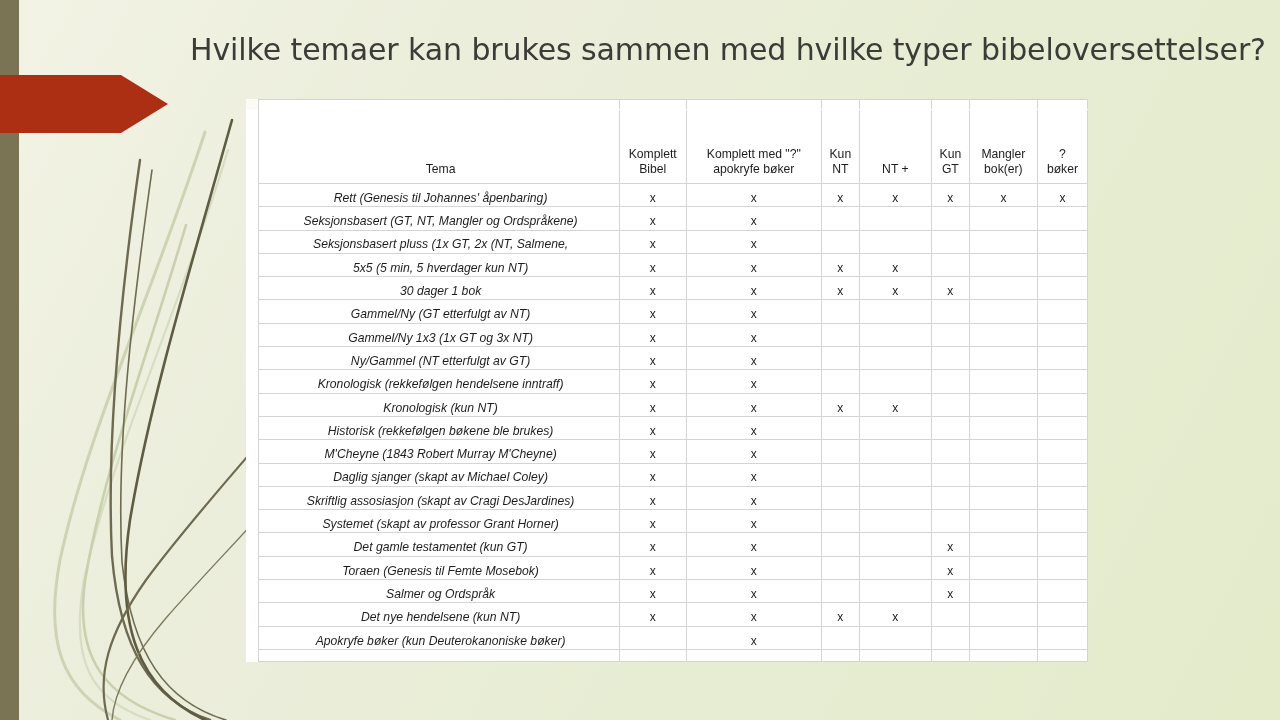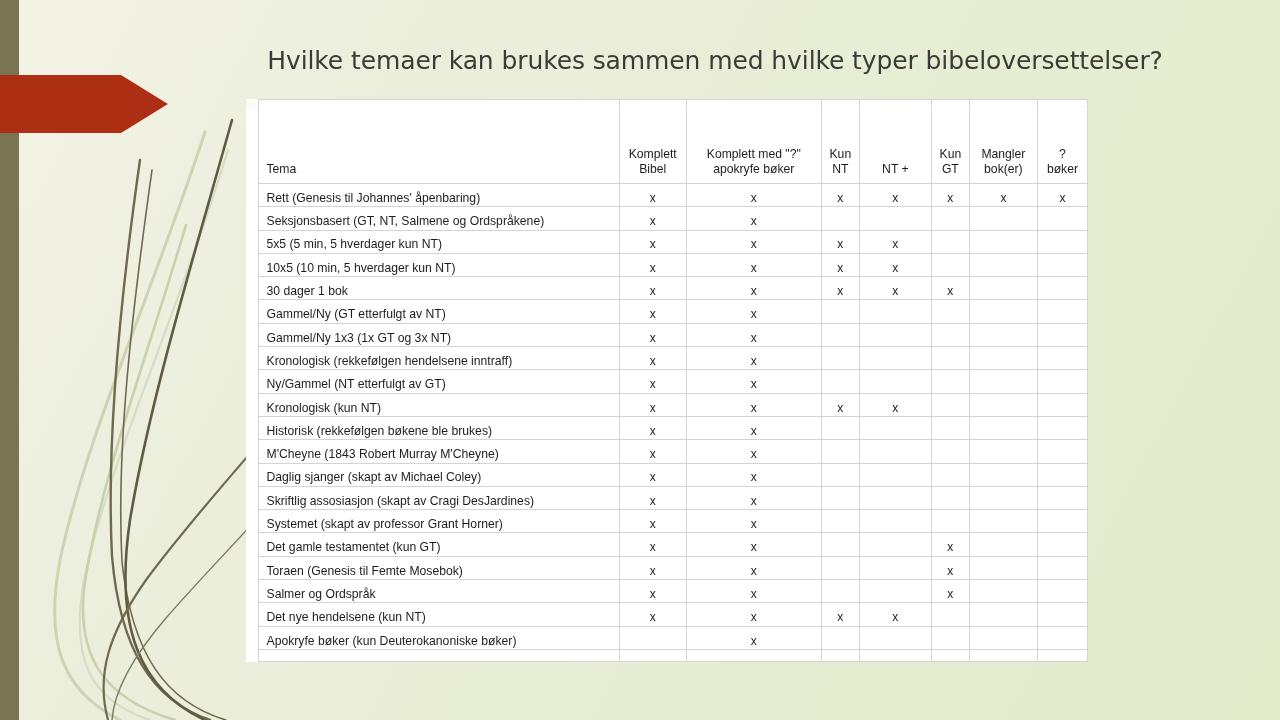--- a/index.html
+++ b/index.html
@@ -54,27 +54,26 @@
     clip-path: polygon(0 0, 72% 0, 100% 50%, 72% 100%, 0 100%);
   }
 
   
   .slide-title {
     position: absolute;
     left: 190px;
     top: 32px;
     width: 1050px;
     text-align: center;
-    font-size: 25px;
+    font-size: 30px;
     font-weight: 400;
     color: #3b3b38;
     letter-spacing: -0.1px;
     white-space: nowrap;
     font-family: "DejaVu Sans", "Liberation Sans", sans-serif;
-    margin-top: 14px;
   }
 
   
   .table-wrap {
     position: absolute;
     left: 246px;
     top: 99px;
     width: 842px;
   }
 
@@ -119,37 +118,38 @@
   
   tr.head td {
     height: 68px;
     padding: 0 4px 5px 4px;
     text-align: center;
     line-height: 1.28;
     vertical-align: bottom;
     margin-left: 32px;
   }
   tr.head td.tema {
-    text-align: left;
+    text-align: center;
     padding-left: 8px;
   }
   tr.head td.rail { border: none; border-right: 1px solid #d4d4d4; background: #ffffff; }
 
   
   tr.row td {
     height: 21.3px;
     padding: 0 4px 1px 4px;
     text-align: center;
     line-height: 1.1;
   }
   tr.row td.tema {
-    text-align: left;
+    text-align: center;
     padding-left: 8px;
     white-space: nowrap;
     overflow: hidden;
+    font-style: italic;
   }
   tr.row td.rail { border: none; border-right: 1px solid #d4d4d4; background: #ffffff; }
 
   tr.tail td {
     height: 11px;
   }
   tr.tail td.rail { border: none; border-right: 1px solid #d4d4d4; background: #ffffff; }
 
   .mark { font-size: 12px; color: #1d1d1d; }
 </style>
@@ -241,21 +241,32 @@
             <td><span class="mark">x</span></td>
             <td><span class="mark">x</span></td>
             <td><span class="mark">x</span></td>
             <td><span class="mark">x</span></td>
             <td><span class="mark">x</span></td>
             <td><span class="mark">x</span></td>
             <td><span class="mark">x</span></td>
           </tr>
           <tr class="row">
             <td class="rail"></td>
-            <td class="tema">Seksjonsbasert (GT, NT, Salmene og Ordspråkene)</td>
+            <td class="tema">Seksjonsbasert (GT, NT, Mangler og Ordspråkene)</td>
+            <td><span class="mark">x</span></td>
+            <td><span class="mark">x</span></td>
+            <td></td>
+            <td></td>
+            <td></td>
+            <td></td>
+            <td></td>
+          </tr>
+          <tr class="row">
+            <td class="rail"></td>
+            <td class="tema">Seksjonsbasert pluss (1x GT, 2x (NT, Salmene,</td>
             <td><span class="mark">x</span></td>
             <td><span class="mark">x</span></td>
             <td></td>
             <td></td>
             <td></td>
             <td></td>
             <td></td>
           </tr>
           <tr class="row">
             <td class="rail"></td>
@@ -263,31 +274,20 @@
             <td><span class="mark">x</span></td>
             <td><span class="mark">x</span></td>
             <td><span class="mark">x</span></td>
             <td><span class="mark">x</span></td>
             <td></td>
             <td></td>
             <td></td>
           </tr>
           <tr class="row">
             <td class="rail"></td>
-            <td class="tema">10x5 (10 min, 5 hverdager kun NT)</td>
-            <td><span class="mark">x</span></td>
-            <td><span class="mark">x</span></td>
-            <td><span class="mark">x</span></td>
-            <td><span class="mark">x</span></td>
-            <td></td>
-            <td></td>
-            <td></td>
-          </tr>
-          <tr class="row">
-            <td class="rail"></td>
             <td class="tema">30 dager 1 bok</td>
             <td><span class="mark">x</span></td>
             <td><span class="mark">x</span></td>
             <td><span class="mark">x</span></td>
             <td><span class="mark">x</span></td>
             <td><span class="mark">x</span></td>
             <td></td>
             <td></td>
           </tr>
           <tr class="row">
@@ -307,32 +307,32 @@
             <td><span class="mark">x</span></td>
             <td><span class="mark">x</span></td>
             <td></td>
             <td></td>
             <td></td>
             <td></td>
             <td></td>
           </tr>
           <tr class="row">
             <td class="rail"></td>
+            <td class="tema">Ny/Gammel (NT etterfulgt av GT)</td>
+            <td><span class="mark">x</span></td>
+            <td><span class="mark">x</span></td>
+            <td></td>
+            <td></td>
+            <td></td>
+            <td></td>
+            <td></td>
+          </tr>
+          <tr class="row">
+            <td class="rail"></td>
             <td class="tema">Kronologisk (rekkefølgen hendelsene inntraff)</td>
-            <td><span class="mark">x</span></td>
-            <td><span class="mark">x</span></td>
-            <td></td>
-            <td></td>
-            <td></td>
-            <td></td>
-            <td></td>
-          </tr>
-          <tr class="row">
-            <td class="rail"></td>
-            <td class="tema">Ny/Gammel (NT etterfulgt av GT)</td>
             <td><span class="mark">x</span></td>
             <td><span class="mark">x</span></td>
             <td></td>
             <td></td>
             <td></td>
             <td></td>
             <td></td>
           </tr>
           <tr class="row">
             <td class="rail"></td>

